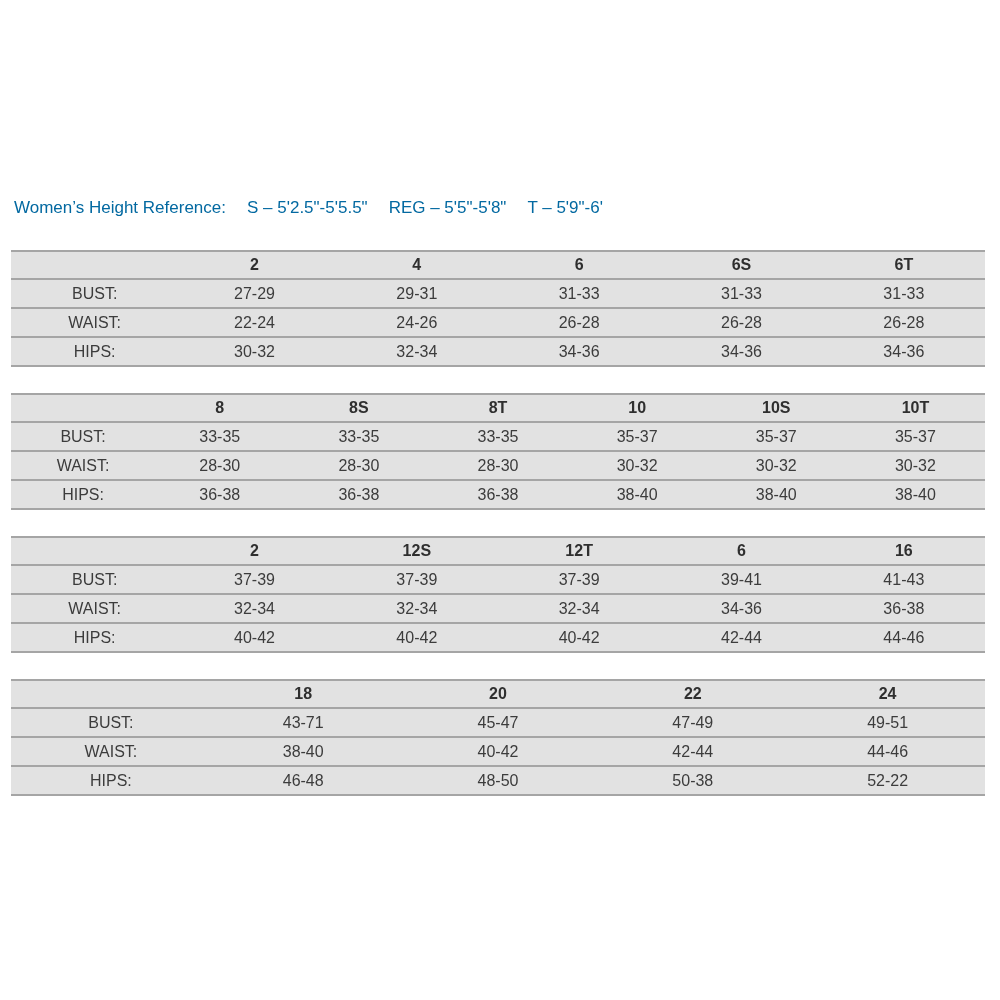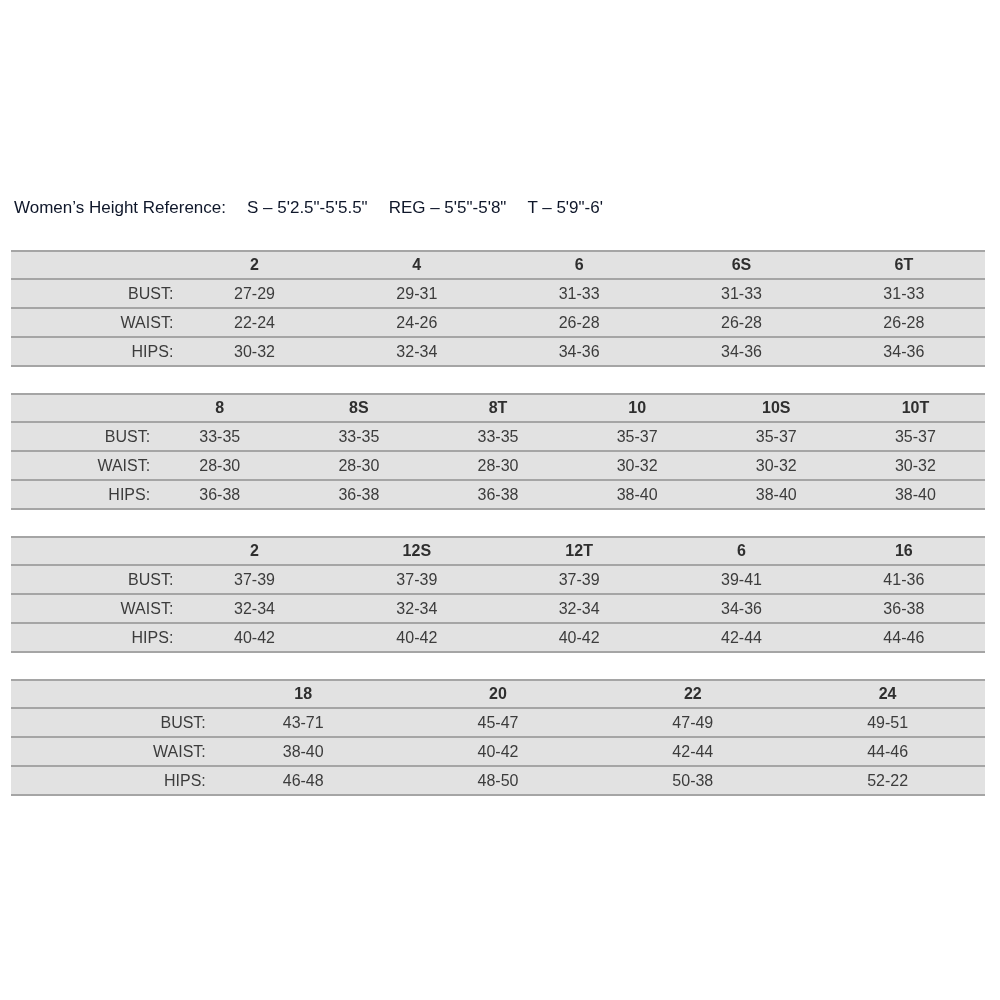--- a/index.html
+++ b/index.html
@@ -13,21 +13,21 @@
     width: 1000px;
     height: 1000px;
     background: #ffffff;
     overflow: hidden;
   }
   .heading {
     position: absolute;
     top: 198px;
     left: 14px;
     font-size: 17px;
-    color: #0f172a;
+    color: #0369a1;
     white-space: nowrap;
   }
   .heading .seg {
     margin-left: 21px;
   }
   .tables-wrap {
     position: absolute;
     top: 250px;
     left: 11px;
     width: 974px;
@@ -53,21 +53,21 @@
     vertical-align: middle;
     overflow: hidden;
   }
   table.size-table thead th {
     font-weight: bold;
     color: #2f2f2f;
     height: 26px;
   }
   table.size-table tbody th {
     font-weight: normal;
-    text-align: right;
+    text-align: center;
     padding-left: 5px;
   }
 </style>
 </head>
 <body>
 
 <div class="page">
   <div class="heading">
     <span>Women’s Height Reference:</span><span class="seg">S – 5'2.5"-5'5.5"</span><span class="seg">REG – 5'5"-5'8"</span><span class="seg">T – 5'9"-6'</span>
   </div>
@@ -164,21 +164,21 @@
             <th>16</th>
           </tr>
         </thead>
         <tbody>
           <tr>
             <th>BUST:</th>
             <td>37-39</td>
             <td>37-39</td>
             <td>37-39</td>
             <td>39-41</td>
-            <td>41-36</td>
+            <td>41-43</td>
           </tr>
           <tr>
             <th>WAIST:</th>
             <td>32-34</td>
             <td>32-34</td>
             <td>32-34</td>
             <td>34-36</td>
             <td>36-38</td>
           </tr>
           <tr>

